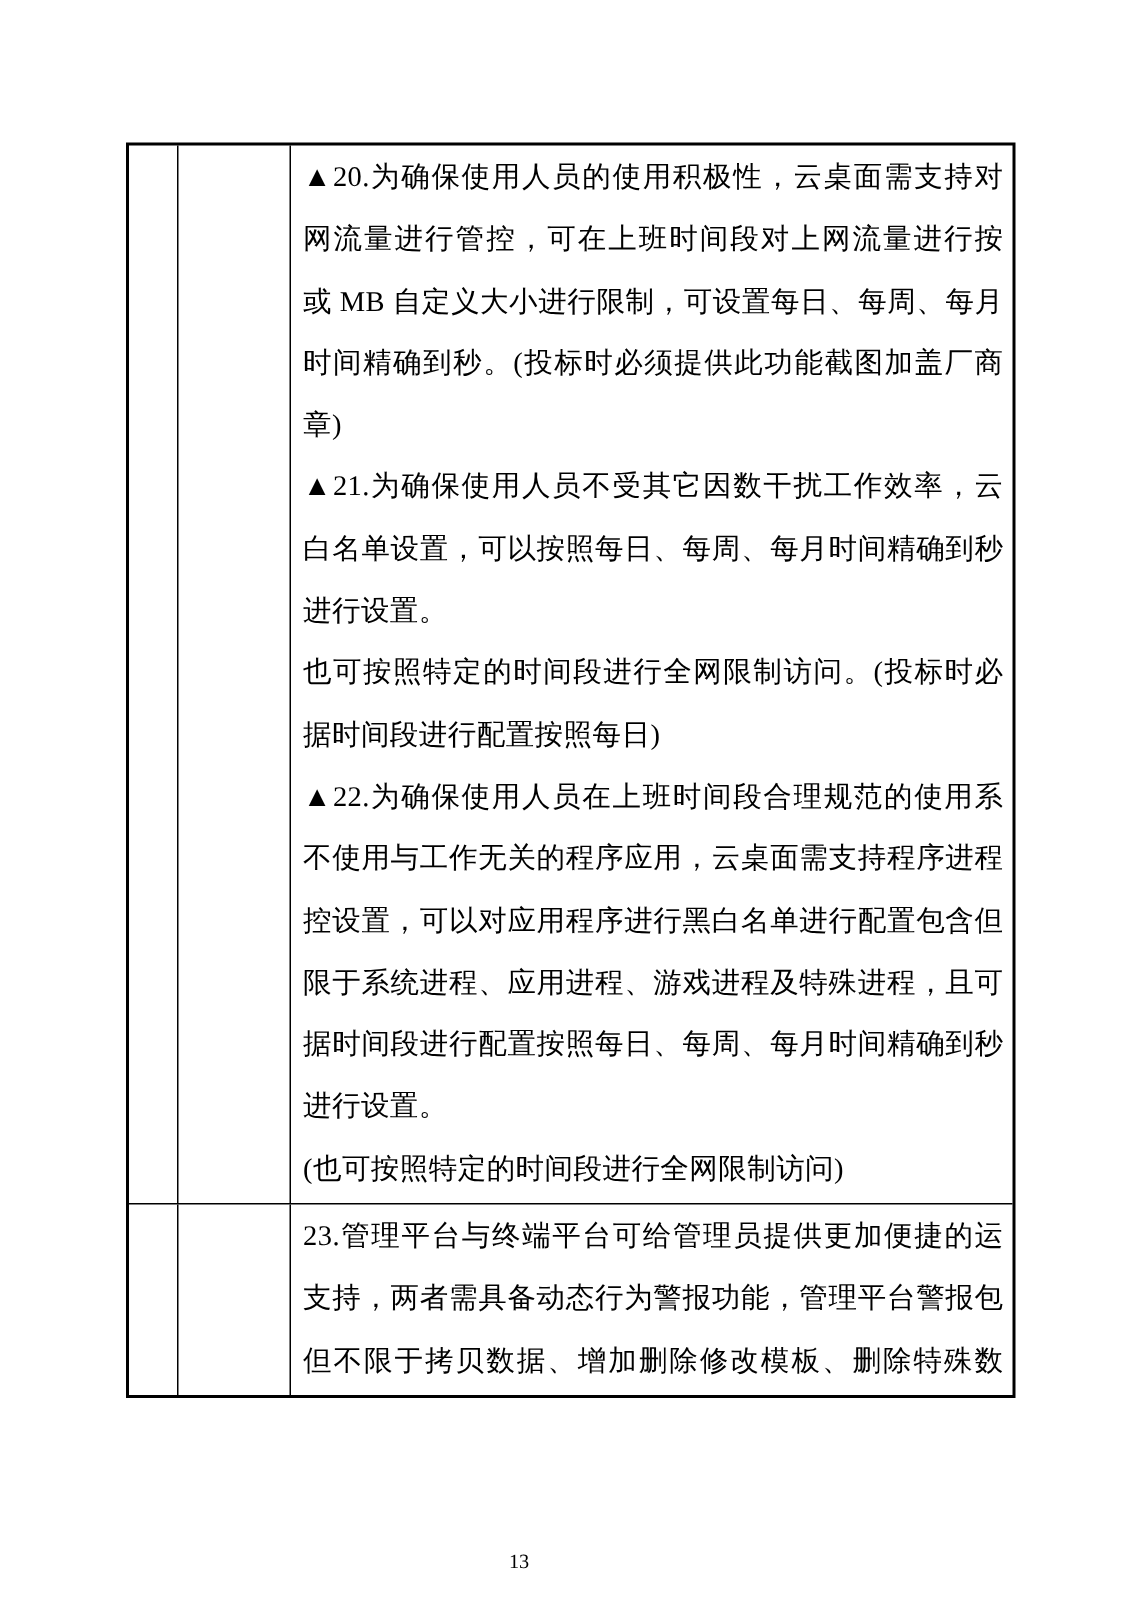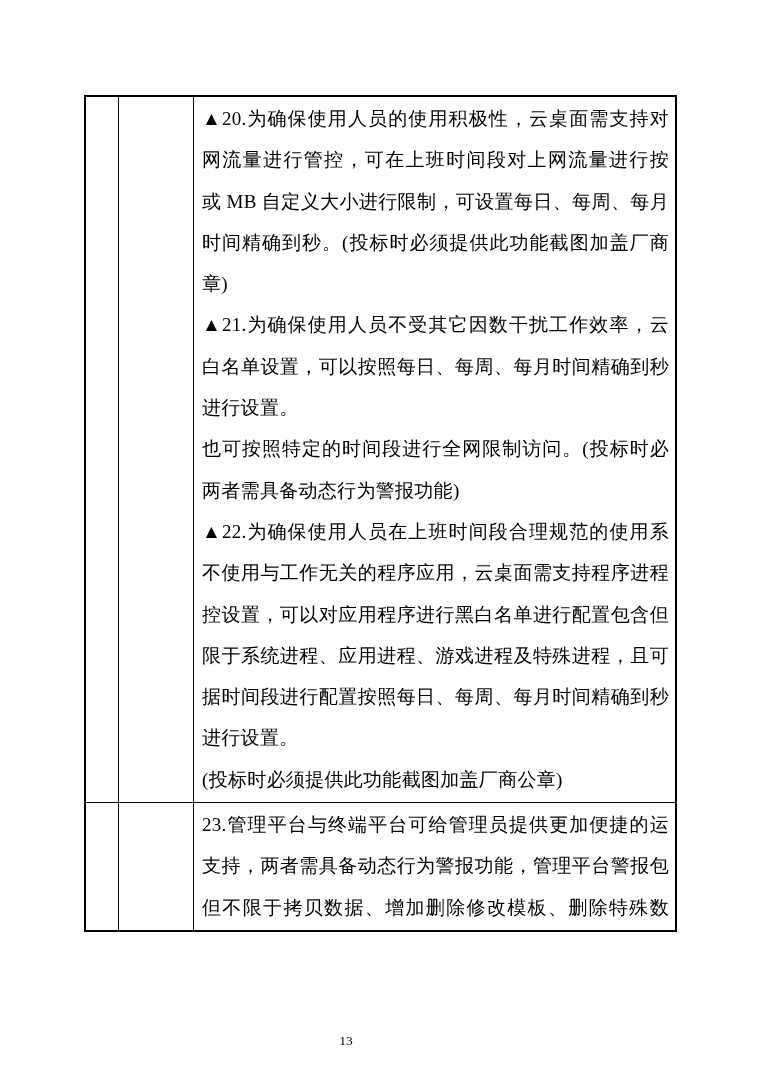--- a/index.html
+++ b/index.html
@@ -89,28 +89,28 @@
         <div class="cell c3">
           <div class="line fill">▲20.为确保使用人员的使用积极性，云桌面需支持对上</div>
           <div class="line fill">网流量进行管控，可在上班时间段对上网流量进行按 KB</div>
           <div class="line fill">或 MB 自定义大小进行限制，可设置每日、每周、每月且</div>
           <div class="line fill">时间精确到秒。(投标时必须提供此功能截图加盖厂商公</div>
           <div class="line last">章)</div>
           <div class="line fill">▲21.为确保使用人员不受其它因数干扰工作效率，云桌</div>
           <div class="line fill">白名单设置，可以按照每日、每周、每月时间精确到秒来</div>
           <div class="line last">进行设置。</div>
           <div class="line fill">也可按照特定的时间段进行全网限制访问。(投标时必须</div>
-          <div class="line last">两者需具备动态行为警报功能)</div>
+          <div class="line last">据时间段进行配置按照每日)</div>
           <div class="line fill">▲22.为确保使用人员在上班时间段合理规范的使用系统</div>
           <div class="line fill">不使用与工作无关的程序应用，云桌面需支持程序进程监</div>
           <div class="line fill">控设置，可以对应用程序进行黑白名单进行配置包含但不</div>
           <div class="line fill">限于系统进程、应用进程、游戏进程及特殊进程，且可根</div>
           <div class="line fill">据时间段进行配置按照每日、每周、每月时间精确到秒来</div>
           <div class="line last">进行设置。</div>
-          <div class="line last">(投标时必须提供此功能截图加盖厂商公章)</div>
+          <div class="line last">(也可按照特定的时间段进行全网限制访问)</div>
         </div>
       </div>
       <div class="t-row">
         <div class="cell c1"></div>
         <div class="cell c2"></div>
         <div class="cell c3">
           <div class="line fill">23.管理平台与终端平台可给管理员提供更加便捷的运维</div>
           <div class="line fill">支持，两者需具备动态行为警报功能，管理平台警报包含</div>
           <div class="line fill">但不限于拷贝数据、增加删除修改模板、删除特殊数据、</div>
         </div>

